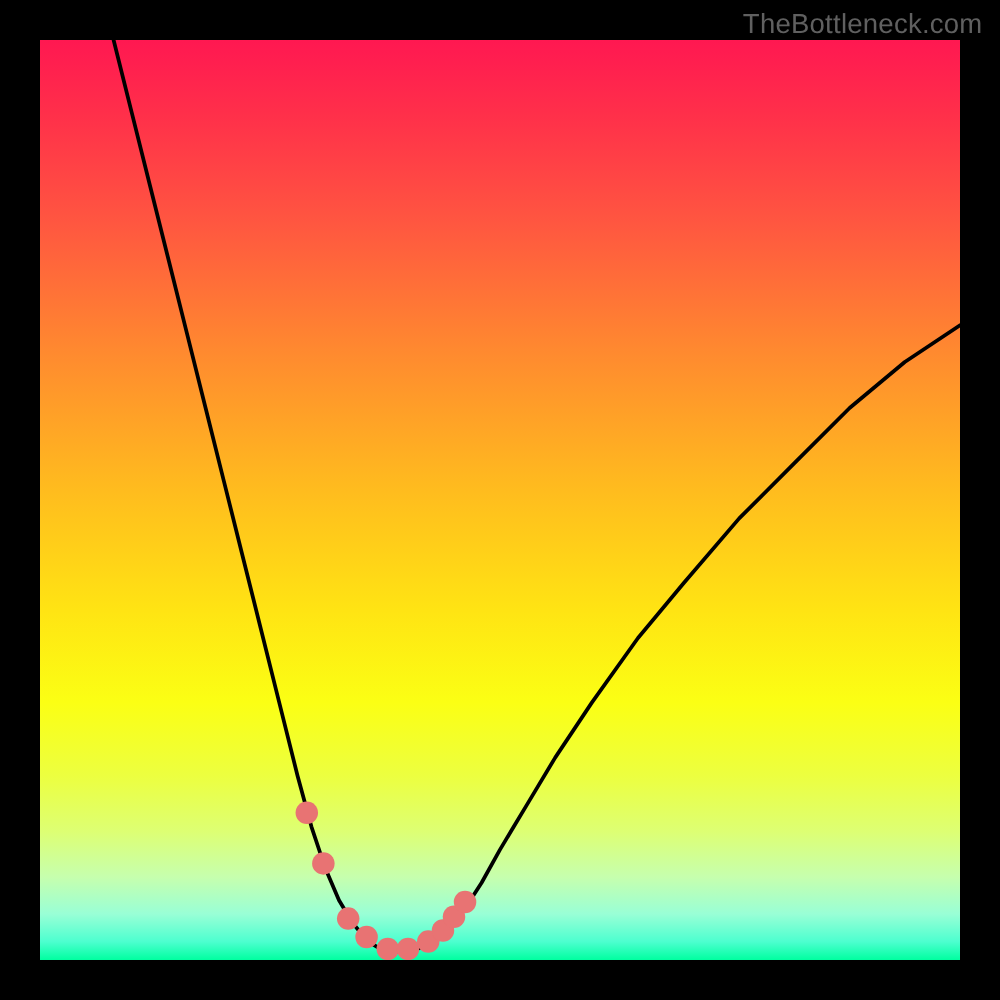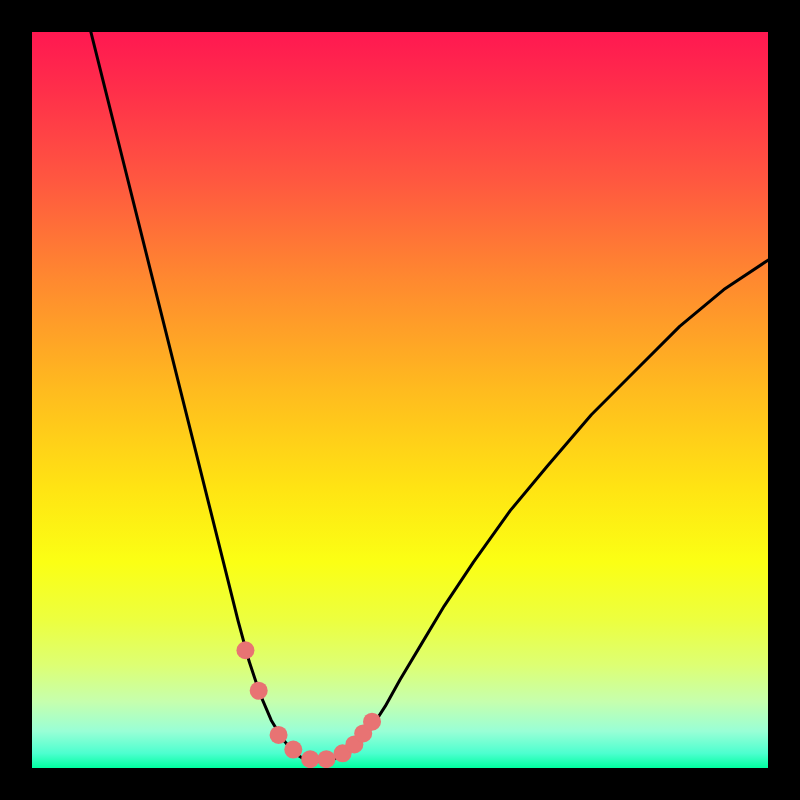--- a/index.html
+++ b/index.html
@@ -56,20 +56,21 @@
     left: 0;
     top: 0;
     width: 736px;
     height: 736px;
   }
 </style>
 </head>
 <body>
 
 <div class="frame">
+  <div class="watermark">TheBottleneck.com</div>
   <div class="plot">
     <svg class="curve" viewBox="0 0 736 736" preserveAspectRatio="none">
       <g id="curve-group">
           <path d="M58.88 0.00 L73.60 58.88 L88.32 117.76 L103.04 176.64 L117.76 235.52 L132.48 294.40 L147.20 353.28 L161.92 412.16 L176.64 471.04 L191.36 529.92 L206.08 588.80 L217.12 629.28 L228.16 662.40 L239.20 688.16 L250.24 706.56 L257.60 715.39 L264.96 722.75 L272.32 727.17" fill="none" stroke="#000000" stroke-width="3" stroke-linecap="round" stroke-linejoin="round"></path>
           <path d="M301.76 727.17 L309.12 724.22 L316.48 719.07 L327.52 709.50 L338.56 696.99 L353.28 674.18 L368.00 647.68 L390.08 610.88 L412.16 574.08 L441.60 529.92 L478.40 478.40 L515.20 434.24 L559.36 382.72 L603.52 338.56 L647.68 294.40 L691.84 257.60 L736.00 228.16" fill="none" stroke="#000000" stroke-width="3" stroke-linecap="round" stroke-linejoin="round"></path>
           <path d="M272.32 727.17 L283.36 729.38 L294.40 729.38 L301.76 727.17" fill="none" stroke="#000000" stroke-width="3" stroke-linecap="round" stroke-linejoin="round"></path>
         </g>
       <g id="marker-group">
           <circle cx="213.44" cy="618.24" r="9" fill="#e87373"></circle>
           <circle cx="226.69" cy="658.72" r="9" fill="#e87373"></circle>

